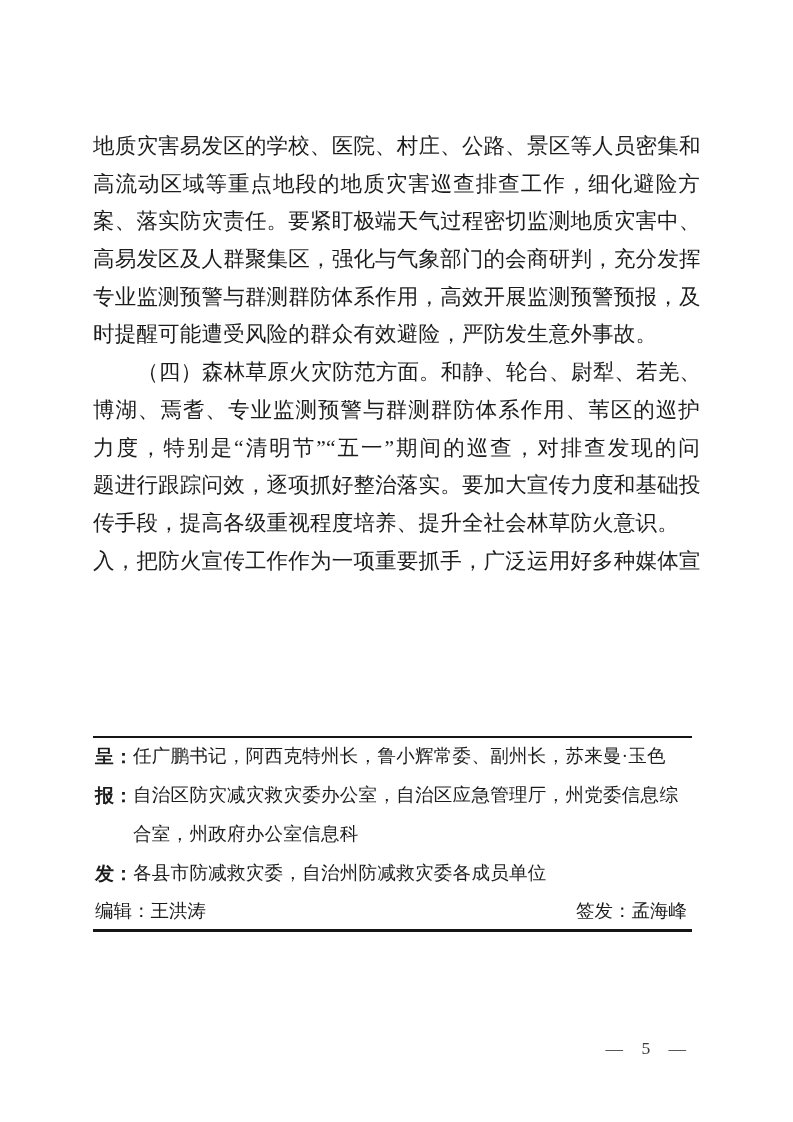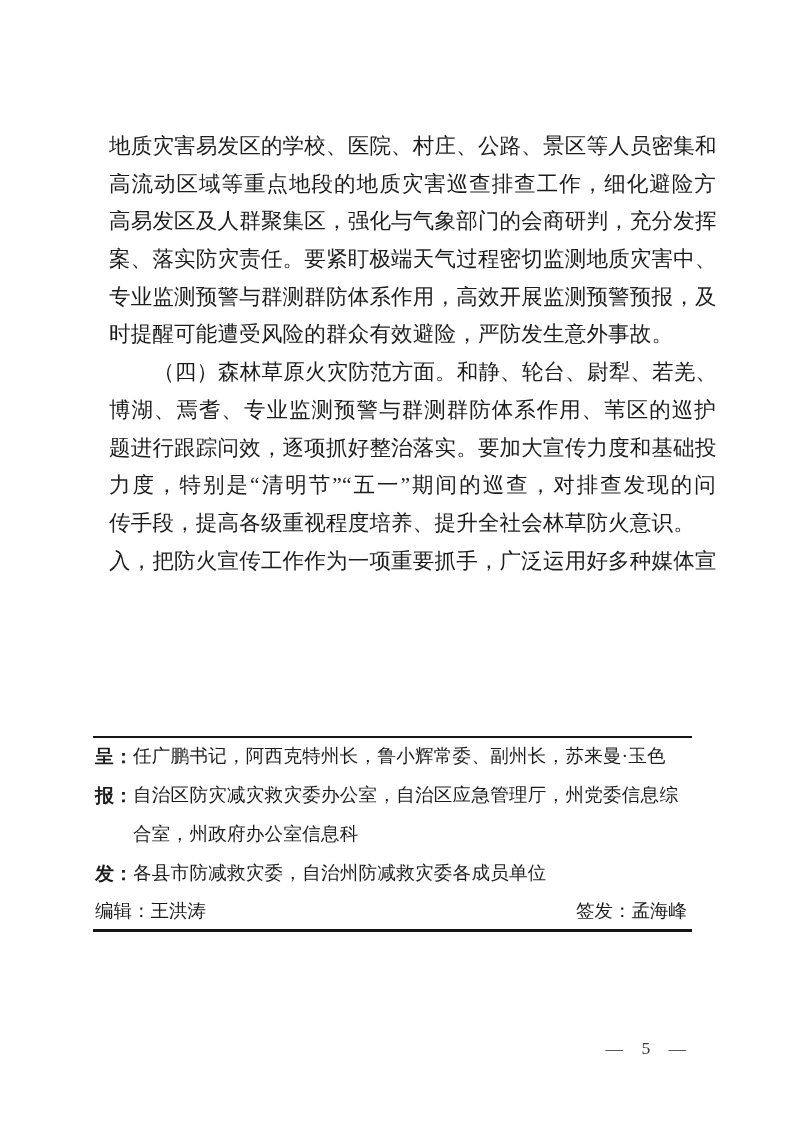--- a/index.html
+++ b/index.html
@@ -13,21 +13,20 @@
     color: #1c1c1c;
     font-family: "Liberation Serif", "DejaVu Serif", serif;
   }
 
   
   .body-text {
     position: absolute;
     left: 93px;
     top: 128px;
     width: 607px;
-    margin-left: 16px;
   }
   .bline {
     height: 37.7px;
     line-height: 37.7px;
     font-size: 21.5px;
     white-space: nowrap;
     text-align: justify;
     text-align-last: justify;
     letter-spacing: 0.2px;
   }
@@ -96,31 +95,31 @@
   }
 </style>
 </head>
 <body>
 
 <div class="page">
 
   <div class="body-text">
     <div class="bline">地质灾害易发区的学校、医院、村庄、公路、景区等人员密集和</div>
     <div class="bline">高流动区域等重点地段的地质灾害巡查排查工作，细化避险方</div>
+    <div class="bline">案、落实防灾责任。要紧盯极端天气过程密切监测地质灾害中、</div>
     <div class="bline">高易发区及人群聚集区，强化与气象部门的会商研判，充分发挥</div>
-    <div class="bline">案、落实防灾责任。要紧盯极端天气过程密切监测地质灾害中、</div>
     <div class="bline">专业监测预警与群测群防体系作用，高效开展监测预警预报，及</div>
     <div class="bline endline">时提醒可能遭受风险的群众有效避险，严防发生意外事故。</div>
 
     <div class="bline para-start">
       <span class="bold">（四）森林草原火灾防范方面。</span><span>和静、轮台、尉犁、若羌、</span>
     </div>
     <div class="bline">博湖、焉耆、专业监测预警与群测群防体系作用、苇区的巡护</div>
+    <div class="bline">力度，特别是“清明节”“五一”期间的巡查，对排查发现的问</div>
     <div class="bline">题进行跟踪问效，逐项抓好整治落实。要加大宣传力度和基础投</div>
-    <div class="bline">力度，特别是“清明节”“五一”期间的巡查，对排查发现的问</div>
     <div class="bline endline">传手段，提高各级重视程度培养、提升全社会林草防火意识。</div>
     <div class="bline">入，把防火宣传工作作为一项重要抓手，广泛运用好多种媒体宣</div>
   </div>
 
   <div class="rule rule-top"></div>
 
   <div class="footer-entries">
     <div class="f-entry">
       <div class="f-label">呈：</div>
       <div class="f-lines">

